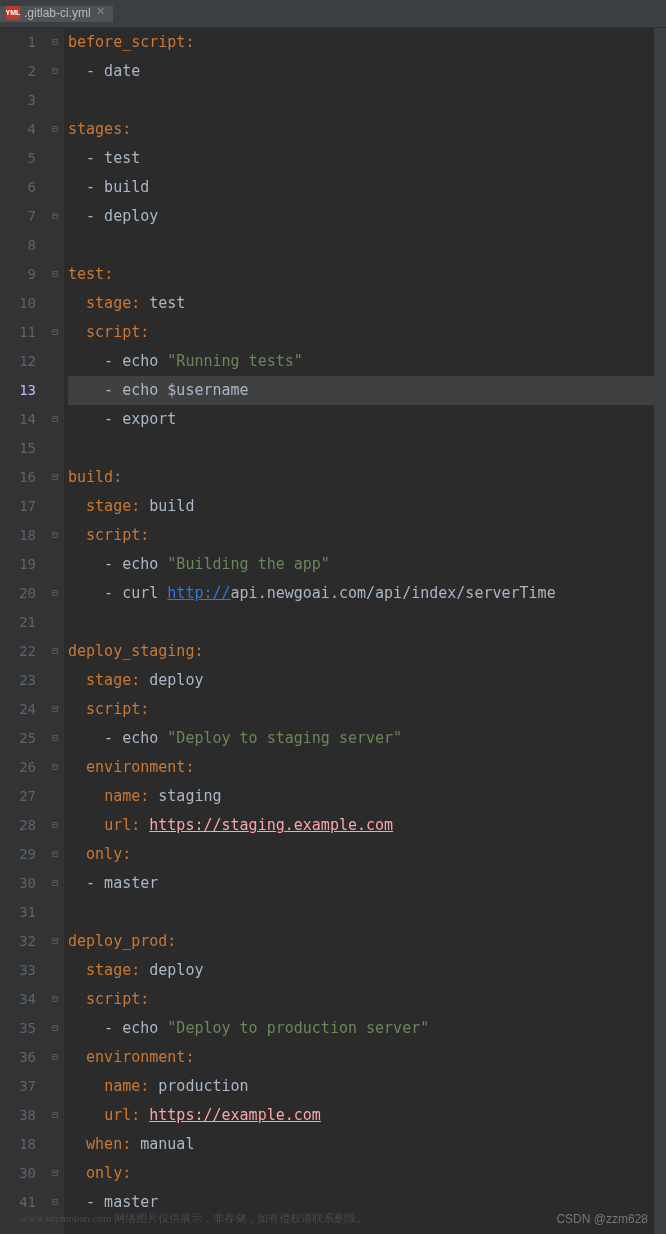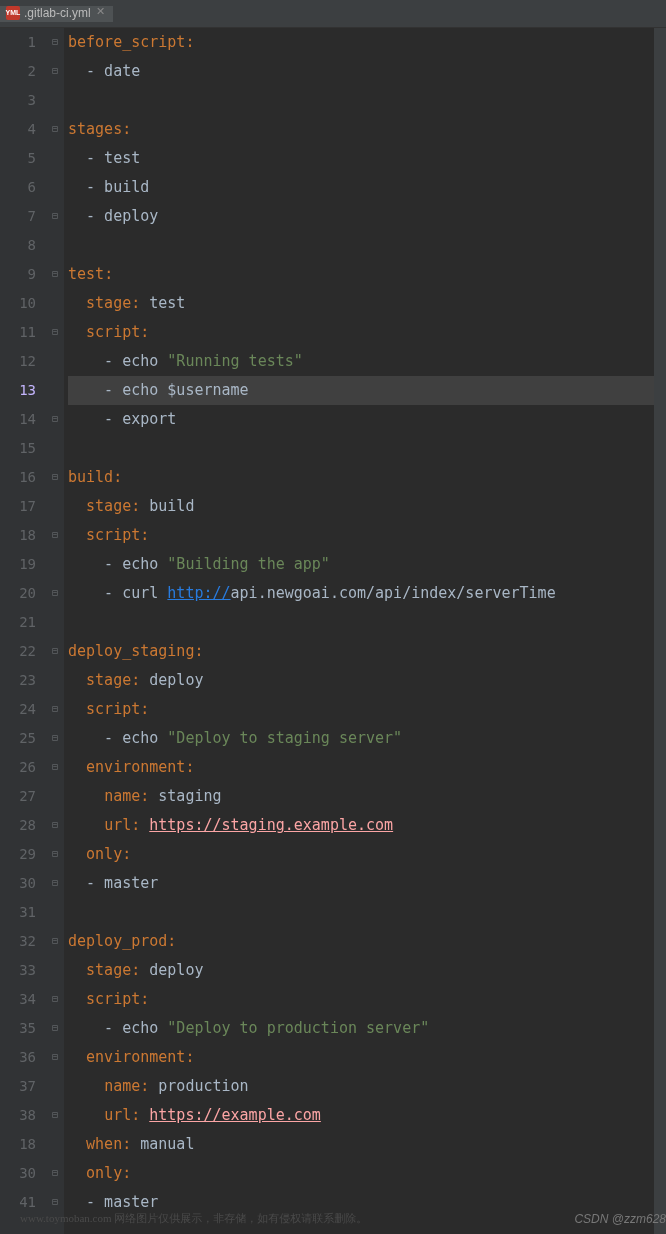--- a/index.html
+++ b/index.html
@@ -107,25 +107,24 @@
     }
     .key { color: #cc7832; }
     .colon { color: #cc7832; }
     .string { color: #6a8759; }
     .plain { color: #a9b7c6; text-align: center; }
     .link { color: #287bde; text-decoration: underline; }
     .link-plain { color: #fca5a5; text-decoration: underline; }
     .watermark {
       position: absolute;
       bottom: 8px;
-      right: 0;
+      right: 18px;
       font-size: 12px;
       color: #777;
       font-family: -apple-system, sans-serif;
-      font-style: italic;
     }
     .watermark2 {
       position: absolute;
       bottom: 8px;
       left: 20px;
       font-size: 11px;
       color: #4a4a4a;
       font-family: Liberation Serif, serif;
     }
     .scrollbar-track {

